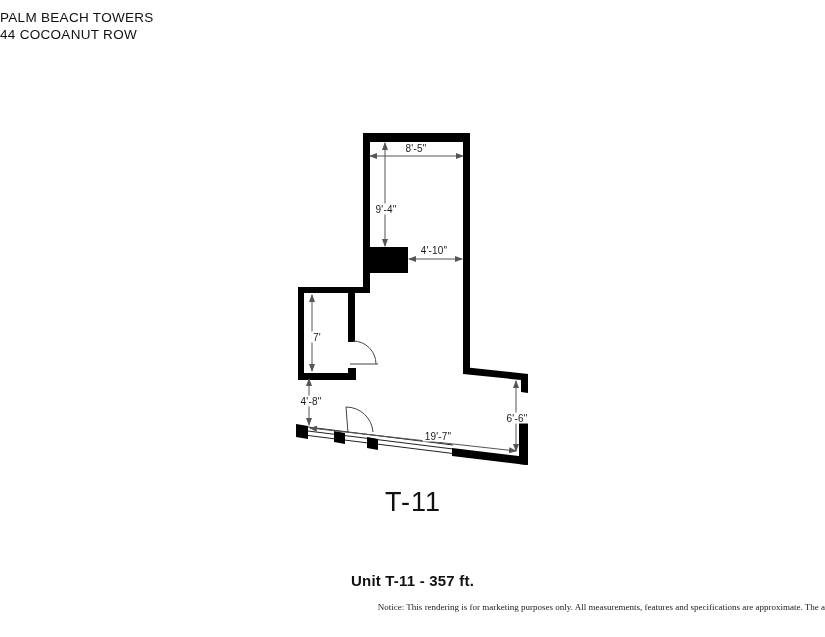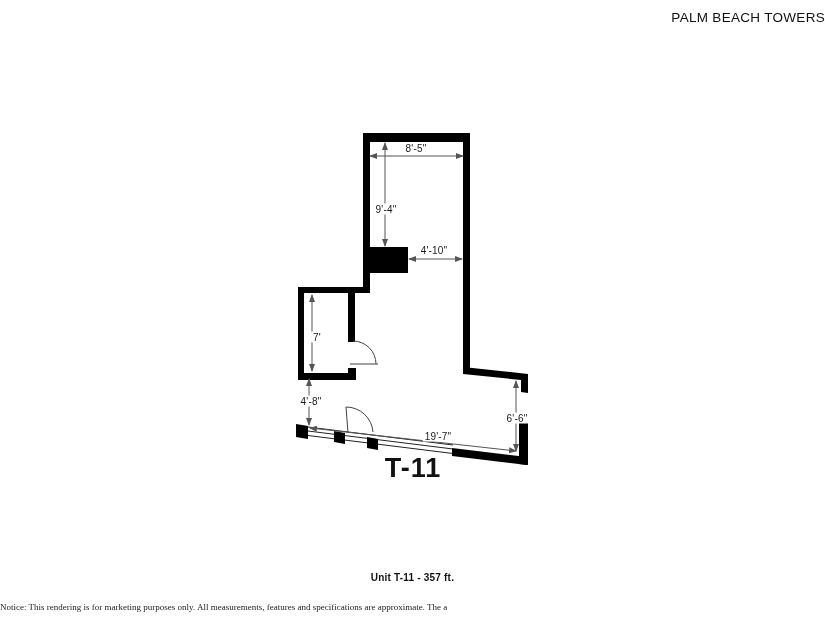--- a/index.html
+++ b/index.html
@@ -4,51 +4,52 @@
 <style>
   html,body{margin:0;padding:0;}
   body{
     width:825px;height:637px;background:#ffffff;overflow:hidden;
     font-family:"Liberation Sans",sans-serif;color:#000;
     position:relative;
   }
   .page{position:absolute;left:0;top:0;width:825px;height:637px;}
   .header{
     position:absolute;left:0;top:9px;width:825px;
-    text-align:right;font-size:13.5px;line-height:17px;
+    text-align:left;font-size:13.5px;line-height:17px;
     letter-spacing:.3px;color:#111;
   }
   .plan{position:absolute;left:0;top:0;width:825px;height:637px;}
   .plan svg{position:absolute;left:0;top:0;}
   .dim-label{
     position:absolute;transform:translate(-50%,-50%);
     font-size:10px;color:#1a1a1a;background:#fff;padding:0 2px;
     white-space:nowrap;letter-spacing:.2px;
   }
   .unit-label{
-    position:absolute;left:413px;top:468px;transform:translate(-50%,-50%);
-    font-size:27px;color:#111;letter-spacing:1px;font-weight:bold;
+    position:absolute;left:413px;top:502px;transform:translate(-50%,-50%);
+    font-size:27px;color:#111;letter-spacing:1px;
   }
   .summary{
     position:absolute;left:0;top:572px;width:825px;text-align:center;
-    font-size:10px;font-weight:bold;letter-spacing:.2px;color:#111;
+    font-size:15px;font-weight:bold;letter-spacing:.2px;color:#111;
   }
   .notice{
-    position:absolute;left:0;top:602px;width:825px;text-align:left;
+    position:absolute;left:0;top:602px;width:825px;text-align:right;
     font-family:"Liberation Serif",serif;font-size:9px;line-height:11.5px;
     color:#222;
   }
 </style>
 </head>
 <body>
 
 <div class="page">
 
   <div class="header">
     <div>PALM BEACH TOWERS</div>
+    <div>44 COCOANUT ROW</div>
   </div>
 
   <div class="plan">
     <svg width="825" height="637" viewBox="0 0 825 637">
       <defs>
         <marker id="arr" viewBox="0 0 8 6" refX="7" refY="3" markerWidth="8" markerHeight="6" orient="auto-start-reverse">
           <path d="M0,0 L8,3 L0,6 Z" fill="#555"></path>
         </marker>
       </defs>
 

